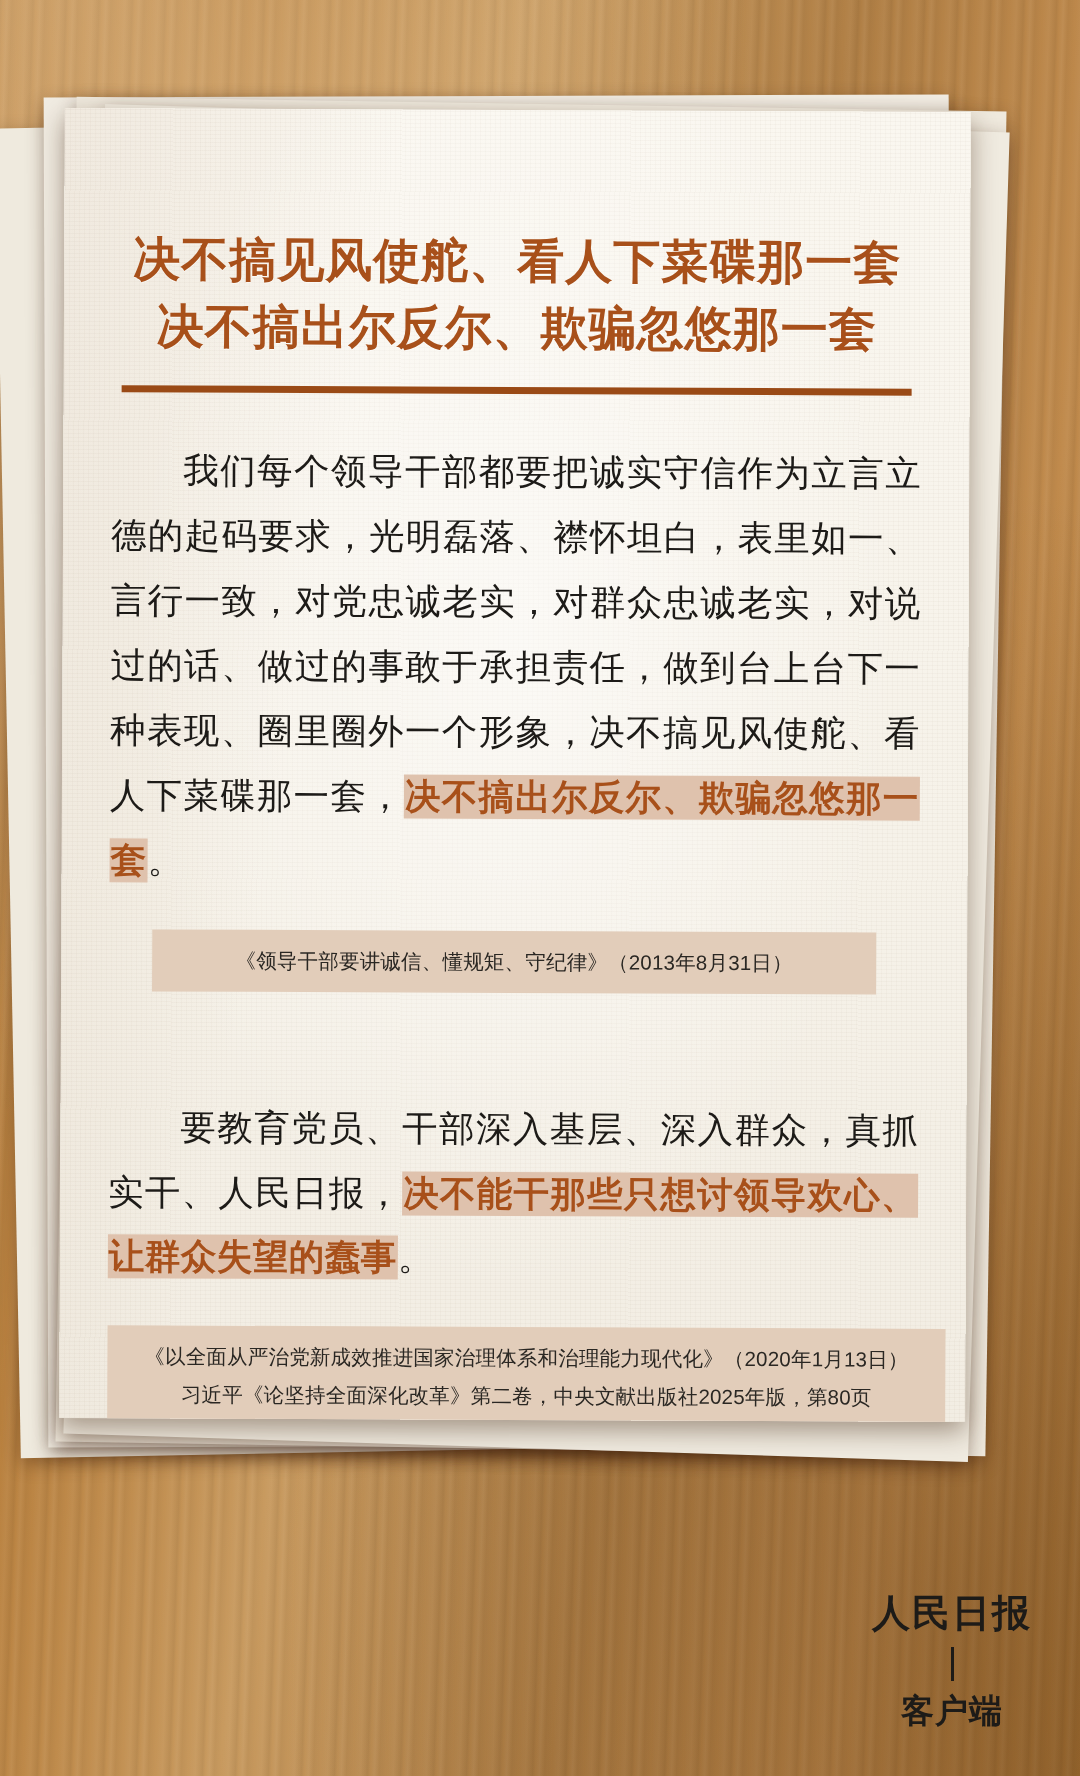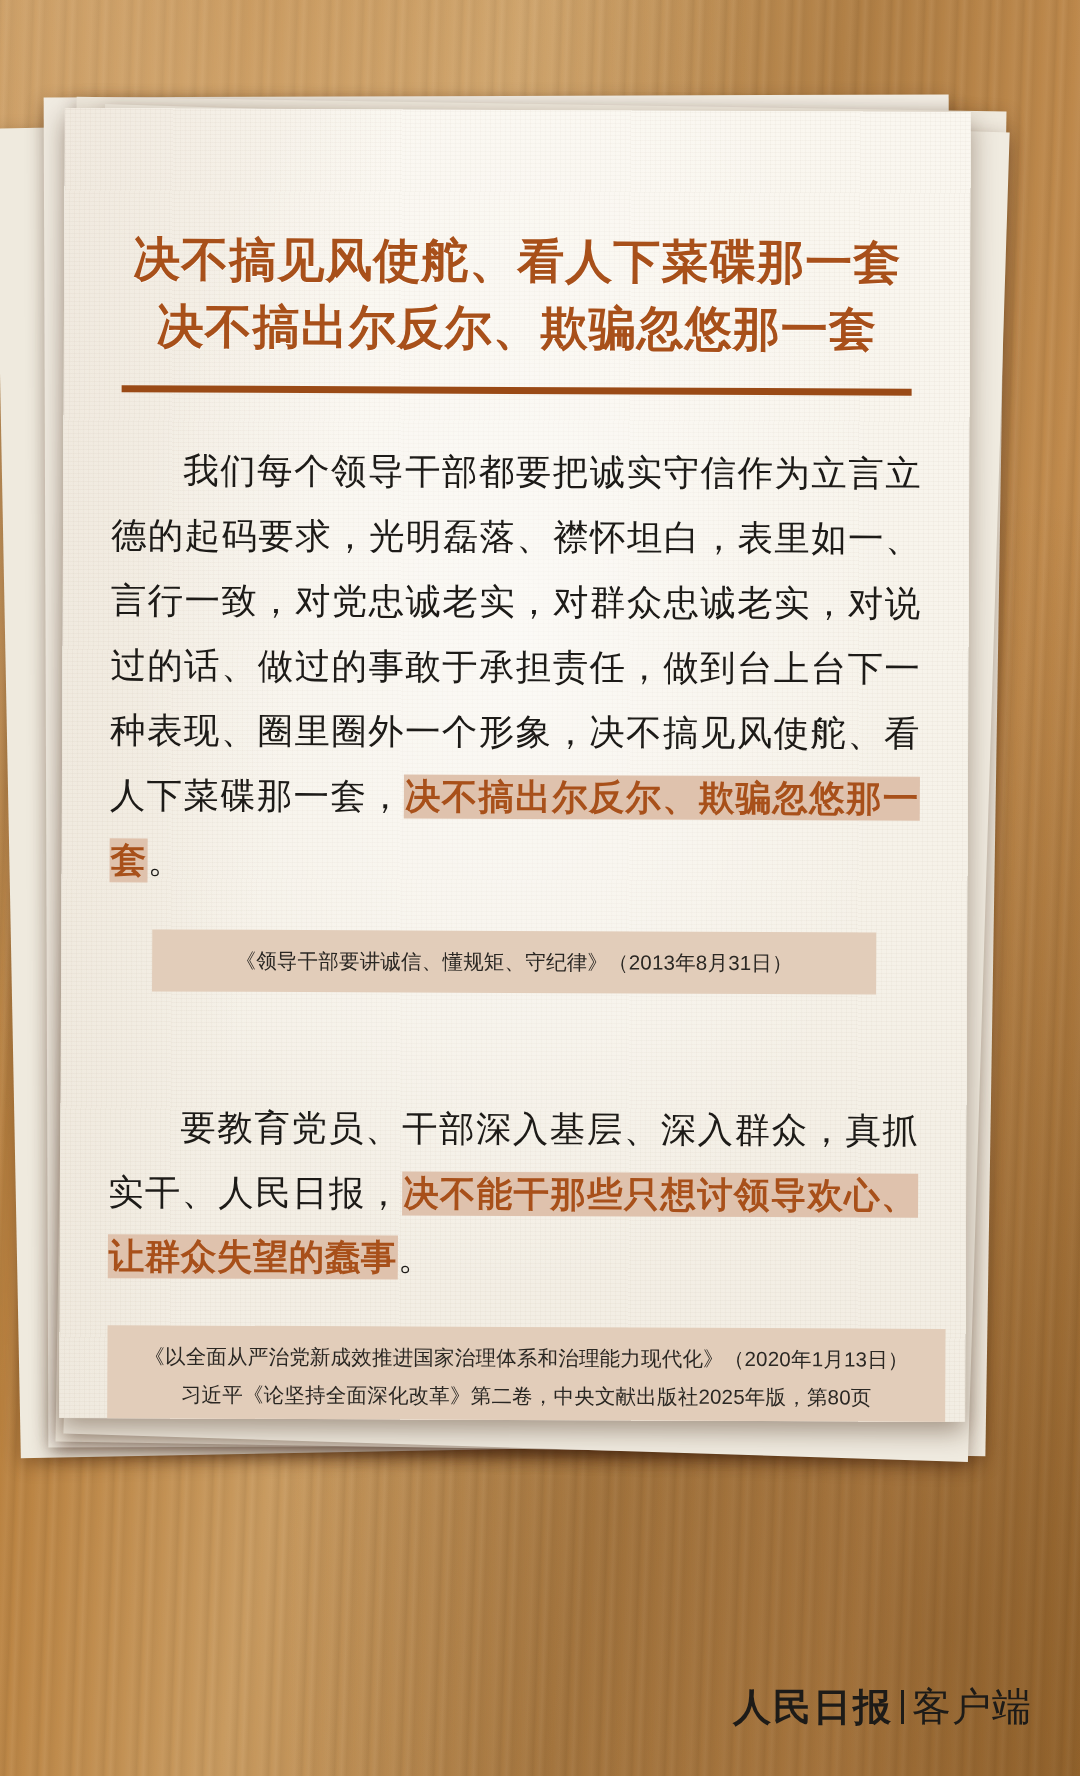--- a/index.html
+++ b/index.html
@@ -150,37 +150,38 @@
 
   
   .footer {
     position: absolute;
     right: 48px;
     bottom: 42px;
     z-index: 5;
     display: flex;
     align-items: center;
     gap: 8px;
+    flex-direction: column;
   }
   .footer-brand {
     font-family: "Liberation Serif", serif;
     font-weight: 700;
     font-size: 38px;
     color: #1d1b18;
     letter-spacing: 2px;
   }
   .footer-sep {
     width: 3px;
     height: 34px;
     background: #1d1b18;
   }
   .footer-sub {
     font-family: "Liberation Sans", sans-serif;
-    font-weight: 400;
-    font-size: 39px;
+    font-weight: 700;
+    font-size: 33px;
     color: #1d1b18;
     letter-spacing: 1px;
   }
 </style>
 </head>
 <body>
 
 <div class="desk"></div>
 
 <div class="sheet sheet-1"></div>

